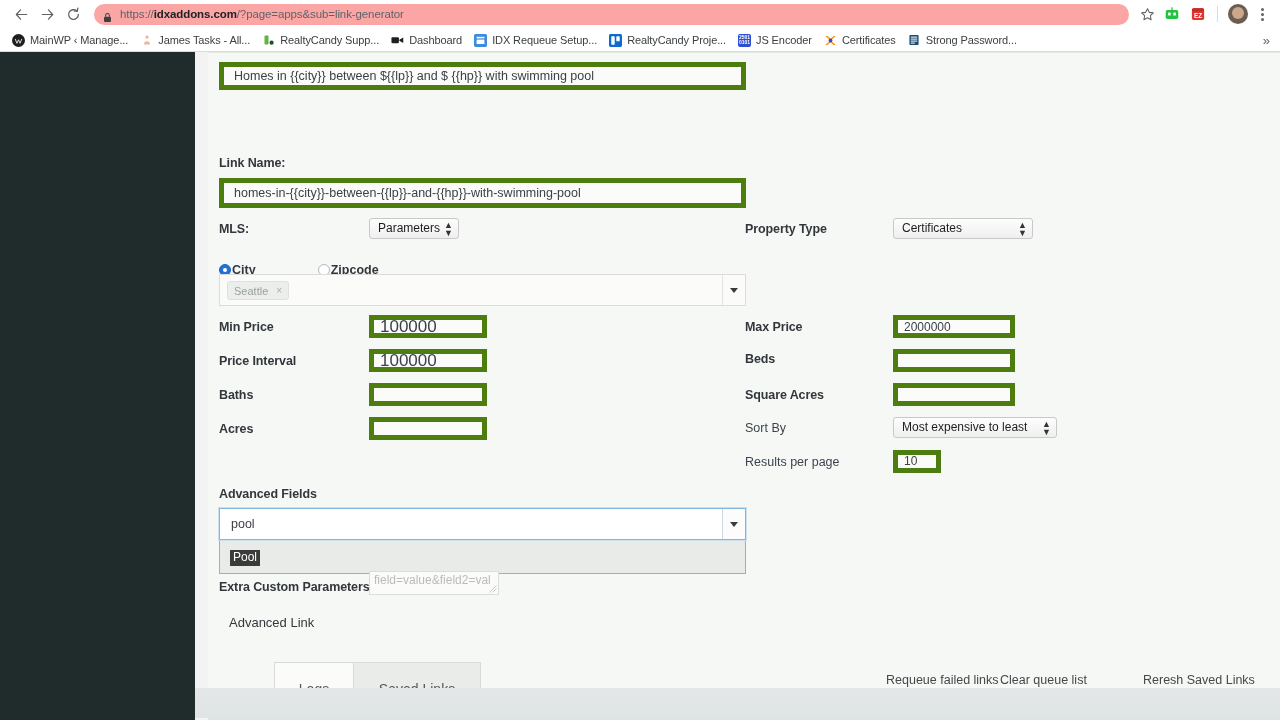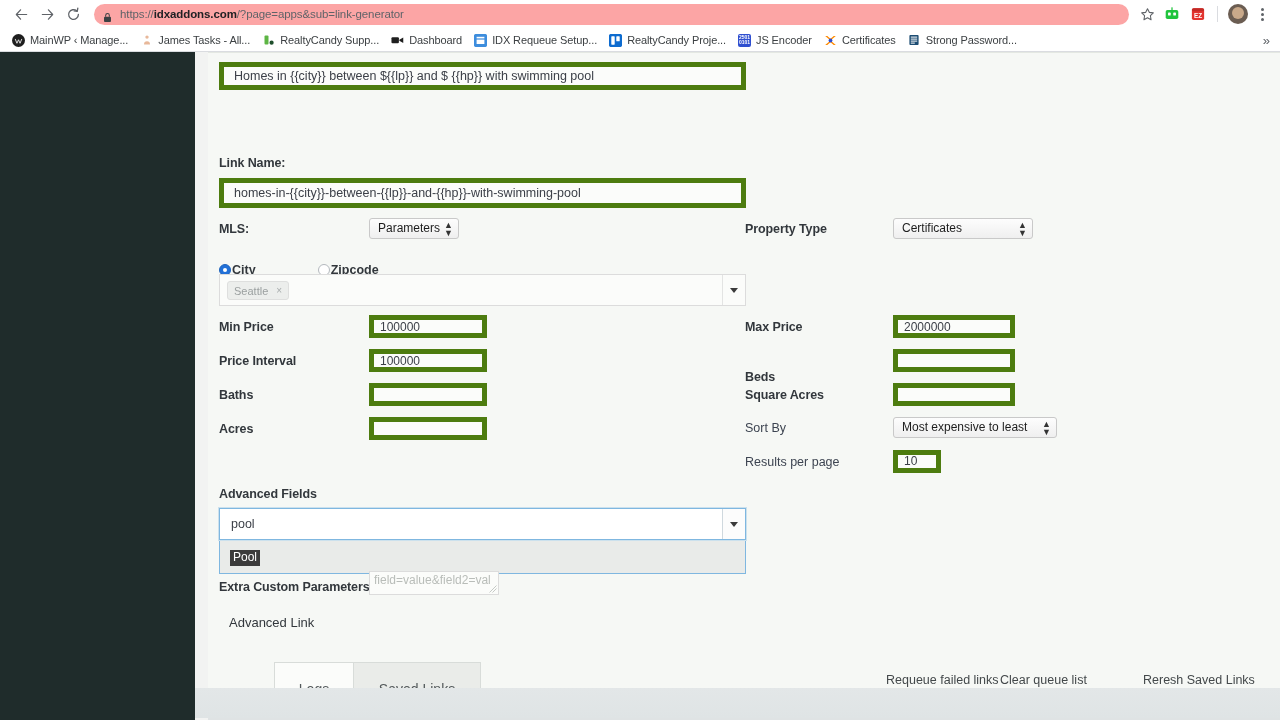--- a/index.html
+++ b/index.html
@@ -241,21 +241,21 @@
     border-left: 4px solid transparent;
     border-right: 4px solid transparent;
     border-top: 5px solid #3b3b3b;
   }
 
   .fld-label-l { position: absolute; left: 11px; }
   .fld-input-l {
     position: absolute; left: 161px;
     width: 118px; height: 23px;
     padding: 0 6px;
-    font-size: 12px;
+    font-size: 17px;
   }
   .fld-label-r { position: absolute; left: 537px; }
   .fld-input-r {
     position: absolute; left: 685px;
     width: 122px; height: 23px;
     padding: 0 6px;
     font-size: 12px;
   }
 
   #adv-fields-label { position: absolute; left: 11px; top: 435px; }
@@ -556,21 +556,21 @@
       </div>
       <div class="lbl fld-label-r" style="top:268px;">Max Price</div>
       <div class="txt-input fld-input-r" style="top:263px;display:flex;align-items:center;">
         <span>2000000</span>
       </div>
 
       <div class="lbl fld-label-l" style="top:302px;">Price Interval</div>
       <div class="txt-input fld-input-l" style="top:297px;display:flex;align-items:center;">
         <span>100000</span>
       </div>
-      <div class="lbl fld-label-r" style="top:318px;">Beds</div>
+      <div class="lbl fld-label-r" style="top:300px;">Beds</div>
       <div class="txt-input fld-input-r" style="top:297px;display:flex;align-items:center;">
         <span></span>
       </div>
 
       <div class="lbl fld-label-l" style="top:336px;">Baths</div>
       <div class="txt-input fld-input-l" style="top:331px;display:flex;align-items:center;">
         <span></span>
       </div>
       <div class="lbl fld-label-r" style="top:336px;">Square Acres</div>
       <div class="txt-input fld-input-r" style="top:331px;display:flex;align-items:center;">

